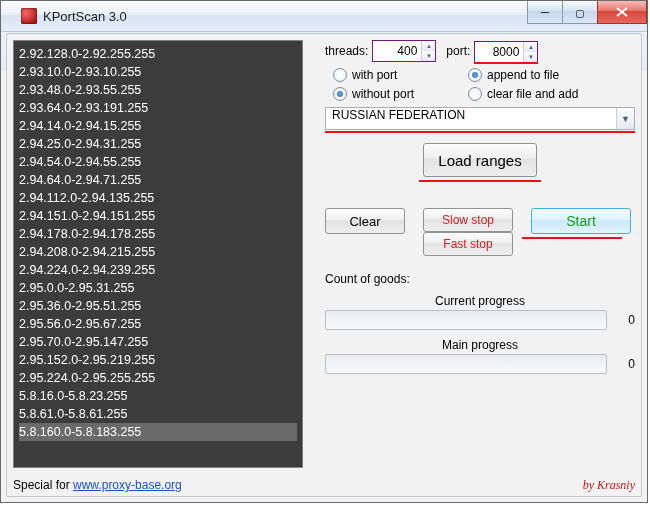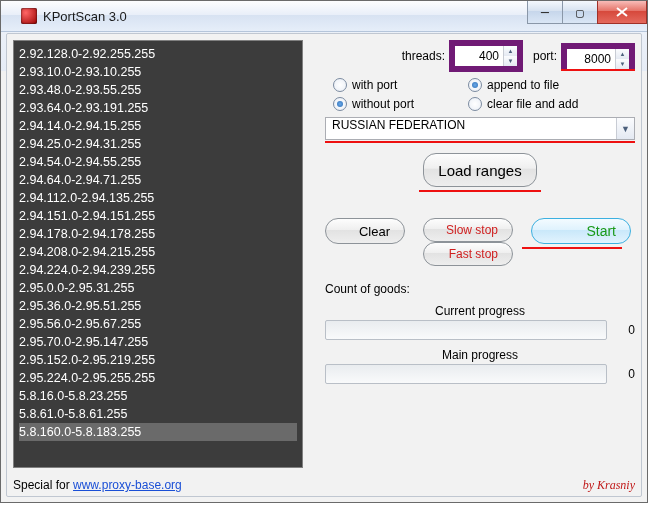--- a/index.html
+++ b/index.html
@@ -11,36 +11,36 @@
 .winbtn{width:34px;height:22px;border:1px solid #8a97a8;border-top:none;background:linear-gradient(#f4f8fd,#d7e2f0 45%,#c6d6eb 46%,#dae6f5);display:flex;align-items:center;justify-content:center;font-family:Consolas,monospace;font-size:13px;color:#333;margin-left:-1px}
 .winbtn.close{width:48px;background:linear-gradient(#f8bcb8,#e57368 45%,#d6483b 46%,#e4695d);color:#fff;border-color:#a03028;border-top-right-radius:0}
 .winbtn.close svg{width:12px;height:10px}
 .client{position:absolute;top:32px;left:5px;right:5px;bottom:5px;background:#f2f2f2;border:1px solid #c0c7d1;border-radius:2px;padding:6px;box-sizing:border-box}
 .layout{display:flex;height:calc(100% - 22px)}
 .listbox{width:290px;height:100%;background:#3c3c3c;color:#fff;border:1px solid #808080;box-sizing:border-box;overflow:hidden;font-family:"Segoe UI",Tahoma,sans-serif;font-size:12.5px;line-height:18px;padding:4px 5px}
 .listbox .rng{white-space:nowrap}
 .listbox .sel{background:#6a6a6a}
 .panel{flex:1;padding-left:22px;box-sizing:border-box;position:relative}
 .row{display:flex;align-items:center;margin-bottom:4px}
-.row.right{justify-content:flex-end}
+.row.right{}
 label.txt{margin-right:4px}
-.spin{display:inline-flex;align-items:stretch;border:6px solid #701a75;background:#fff;height:20px}
+.spin{display:inline-flex;align-items:stretch;border:1px solid #701a75;background:#fff;height:20px}
 .spin input{border:none;width:40px;text-align:right;padding:0 4px;font-family:inherit;font-size:12px;outline:none}
 .spin .steppers{display:flex;flex-direction:column;width:13px;border-left:1px solid #c8ccd4}
 .spin .step{flex:1;display:flex;align-items:center;justify-content:center;background:linear-gradient(#fbfcfe,#e4e9f2);font-size:6px;color:#4c607c}
 .radio-row{display:flex;align-items:center;margin-left:8px;margin-bottom:5px}
 .radio-col{width:135px;display:flex;align-items:center}
 .radio{width:12px;height:12px;border:1px solid #7b8ba0;border-radius:50%;margin-right:5px;background:radial-gradient(#fff,#e8edf5);display:inline-flex;align-items:center;justify-content:center}
 .radio.checked::after{content:"";width:6px;height:6px;border-radius:50%;background:radial-gradient(#6aa8e8,#2d6fb6)}
 .underline-red{border-bottom:2px solid #e11;padding-bottom:0}
 .combo{display:flex;align-items:flex-start;border:1px solid #abadb3;background:#fff;height:21px;margin-top:6px;position:relative}
 .combo .val{flex:1;padding:0 6px;font-size:12px}
 .combo .dd{width:17px;height:100%;border-left:1px solid #c8ccd4;background:linear-gradient(#fbfcfe,#e4e9f2);display:flex;align-items:center;justify-content:center;font-size:9px;color:#4c607c}
 .combo-uline{height:2px;background:#e11;margin-top:1px}
-.button{display:inline-flex;align-items:center;justify-content:flex-end;border:1px solid #8d9399;border-radius:13px;background:linear-gradient(#fdfdfd,#efefef 45%,#e2e2e2 46%,#eee);padding:0 14px;font-family:inherit;cursor:default;box-sizing:border-box}
+.button{display:inline-flex;align-items:center;justify-content:center;border:1px solid #8d9399;border-radius:3px;background:linear-gradient(#fdfdfd,#efefef 45%,#e2e2e2 46%,#eee);padding:0 14px;font-family:inherit;cursor:default;box-sizing:border-box}
 .btn-load{height:34px;font-size:15px;margin-top:10px}
 .btn-wrap-center{display:flex;flex-direction:column;align-items:center}
 .btn-load-uline{width:122px;height:2px;background:#e11;margin-top:3px}
 .mid-grid{display:flex;margin-top:26px;align-items:flex-start}
 .btn-clear{height:26px;width:80px;font-size:13px}
 .mid-col2{display:flex;flex-direction:column;margin-left:18px}
 .btn-slow,.btn-fast{height:24px;width:90px;font-size:12px}
 .btn-slow{color:#d02020}
 .btn-fast{color:#d02020;margin-top:0}
 .btn-start{height:26px;width:100px;font-size:14px;color:#1a9a1a;border:1px solid #3cb0e0;background:linear-gradient(#f3fbff,#dff2fd 45%,#c9e8fa 46%,#e2f3fe);margin-left:18px}

